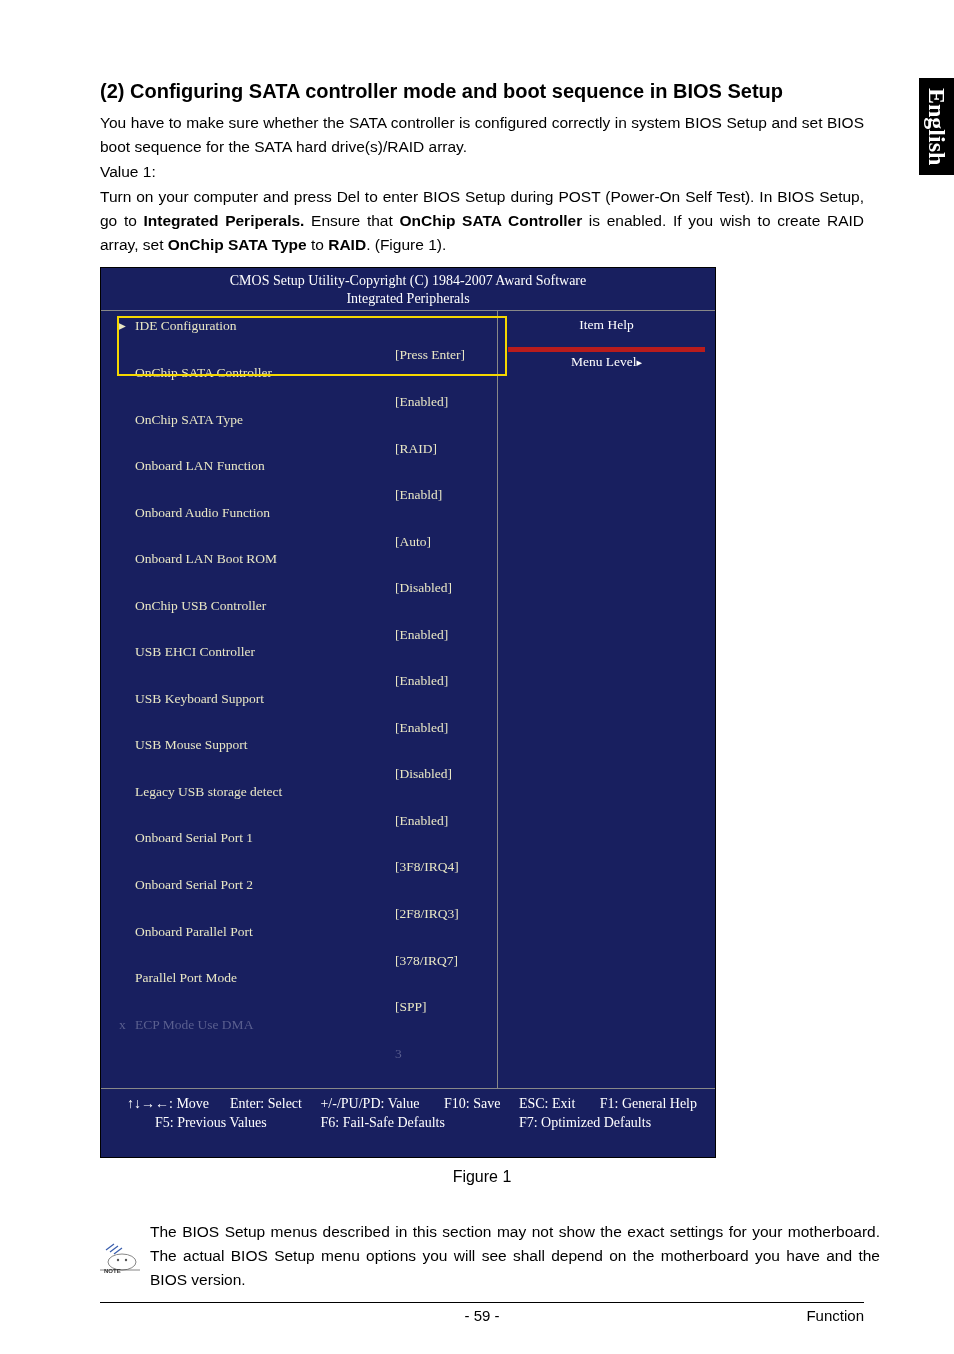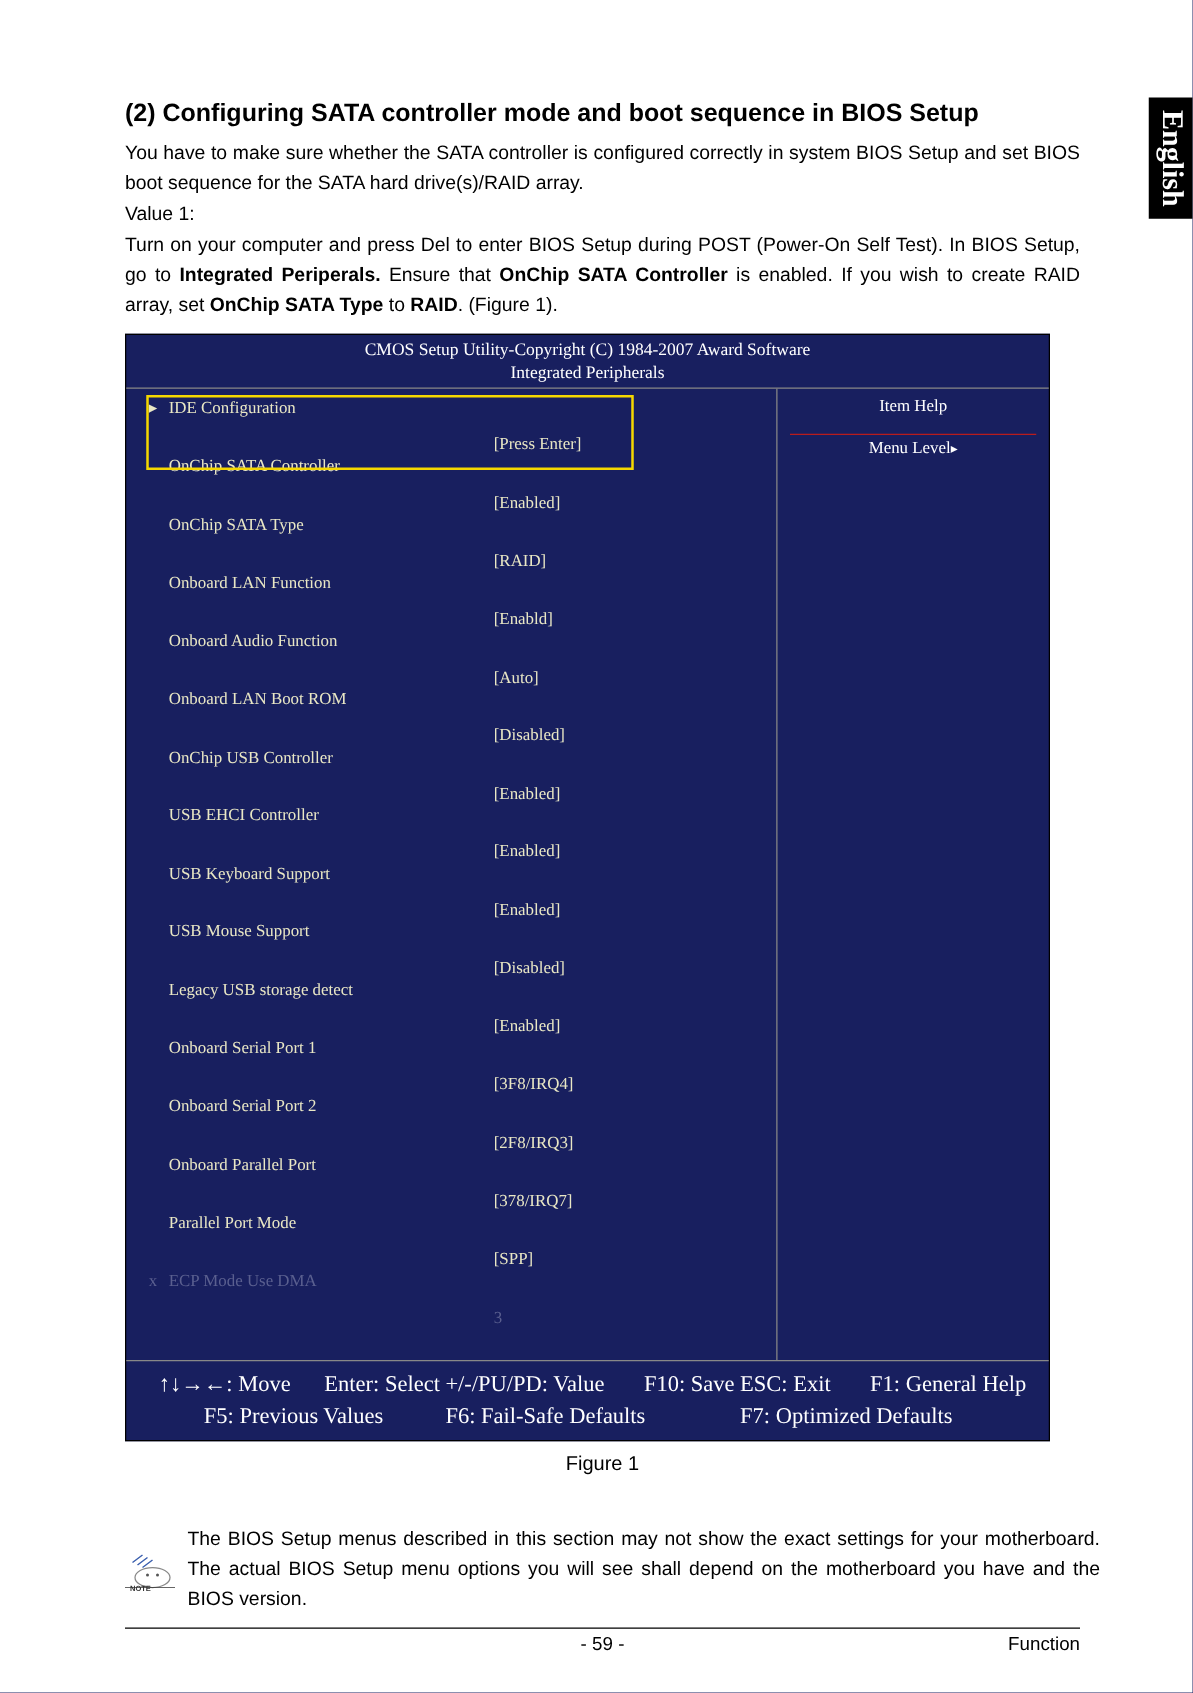--- a/index.html
+++ b/index.html
@@ -42,21 +42,21 @@
   }
   .intro-text .bold { font-weight: bold; }
   .step-label { font-size: 15.5px; margin-bottom: 4px; }
   .bios-box {
     border: 1px solid #000;
     background: #181f5f;
     color: #fff;
     font-family: "Times New Roman", serif;
     font-size: 13.5px;
     margin-top: 10px;
-    width: 740px;
+    width: 616px;
   }
   .bios-title-bar {
     text-align: center;
     padding: 4px 0 2px 0;
     border-bottom: 1px solid #888;
     font-size: 14px;
     line-height: 1.3;
   }
   .bios-body {
     display: flex;
@@ -67,21 +67,21 @@
     padding: 6px 12px 26px 18px;
     position: relative;
   }
   .bios-right {
     width: 218px;
     border-left: 1px solid #888;
     padding: 6px 10px;
     text-align: center;
   }
   .bios-right-title {
-    border-bottom: 1px solid #b91c1c;
+    border-bottom: 5px solid #b91c1c;
     padding-bottom: 14px;
     margin-bottom: 2px;
   }
   .bios-row {
     display: flex;
     line-height: 1.3;
     color: #e9e7c5;
   }
   .bios-row .marker { width: 16px; color: #e9e7c5; }
   .bios-row .label { width: 260px; }
@@ -93,22 +93,22 @@
     border: 2px solid #f5d700;
     left: 16px;
     top: 5px;
     width: 390px;
     height: 60px;
     pointer-events: none;
   }
   .bios-footer {
     display: flex;
     justify-content: space-between;
-    padding: 6px 18px 8px 26px;
-    font-size: 18px;
+    padding: 6px 18px 24px 26px;
+    font-size: 14px;
     line-height: 1.35;
   }
   .bios-footer .col { white-space: pre; }
   .figure-label {
     text-align: center;
     font-size: 16px;
     margin-top: 10px;
   }
   .note-block {
     position: absolute;

